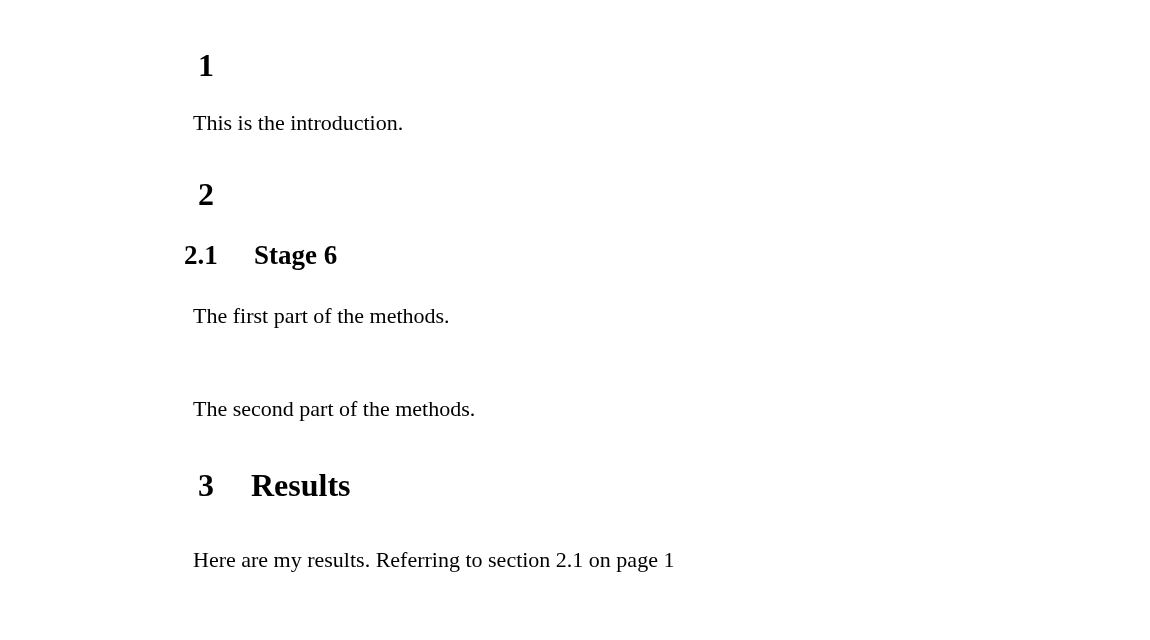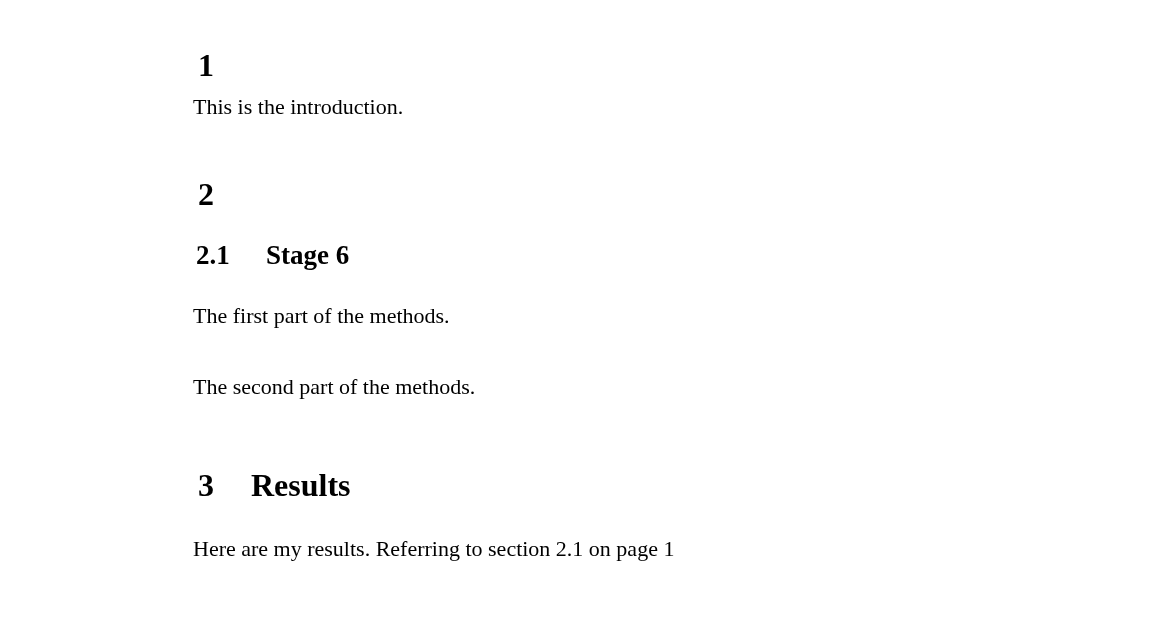--- a/index.html
+++ b/index.html
@@ -21,21 +21,21 @@
     line-height: 1;
     white-space: nowrap;
   }
   .sec-heading {
     left: 198px;
     font-size: 32px;
     font-weight: bold;
     display: flex;
   }
   .subsec-heading {
-    left: 196px;
+    left: 184px;
     font-size: 27px;
     font-weight: bold;
     display: flex;
     justify-content: center;
   }
   .sec-num {
     display: inline-block;
     min-width: 53px;
   }
   .subsec-num {
@@ -49,33 +49,33 @@
   }
 </style>
 </head>
 <body>
 
 <div class="page">
 
   <div class="block sec-heading" style="top: 49px;">
     <span class="sec-num">1</span>
   </div>
-  <div class="block para" style="top: 96px;">This is the introduction.</div>
+  <div class="block para" style="top: 112px;">This is the introduction.</div>
 
   <div class="block sec-heading" style="top: 178px;">
     <span class="sec-num">2</span>
   </div>
 
   <div class="block subsec-heading" style="top: 242px;">
     <span class="subsec-num">2.1</span>
     <span>Stage 6</span>
   </div>
   <div class="block para" style="top: 305px;">The first part of the methods.</div>
 
-  <div class="block para" style="top: 376px;">The second part of the methods.</div>
+  <div class="block para" style="top: 398px;">The second part of the methods.</div>
 
   <div class="block sec-heading" style="top: 469px;">
     <span class="sec-num">3</span>
     <span>Results</span>
   </div>
-  <div class="block para" style="top: 538px; text-align: center;">Here are my results. Referring to section 2.1 on page 1</div>
+  <div class="block para" style="top: 549px; text-align: center;">Here are my results. Referring to section 2.1 on page 1</div>
 
 </div>
 
 </body></html>

